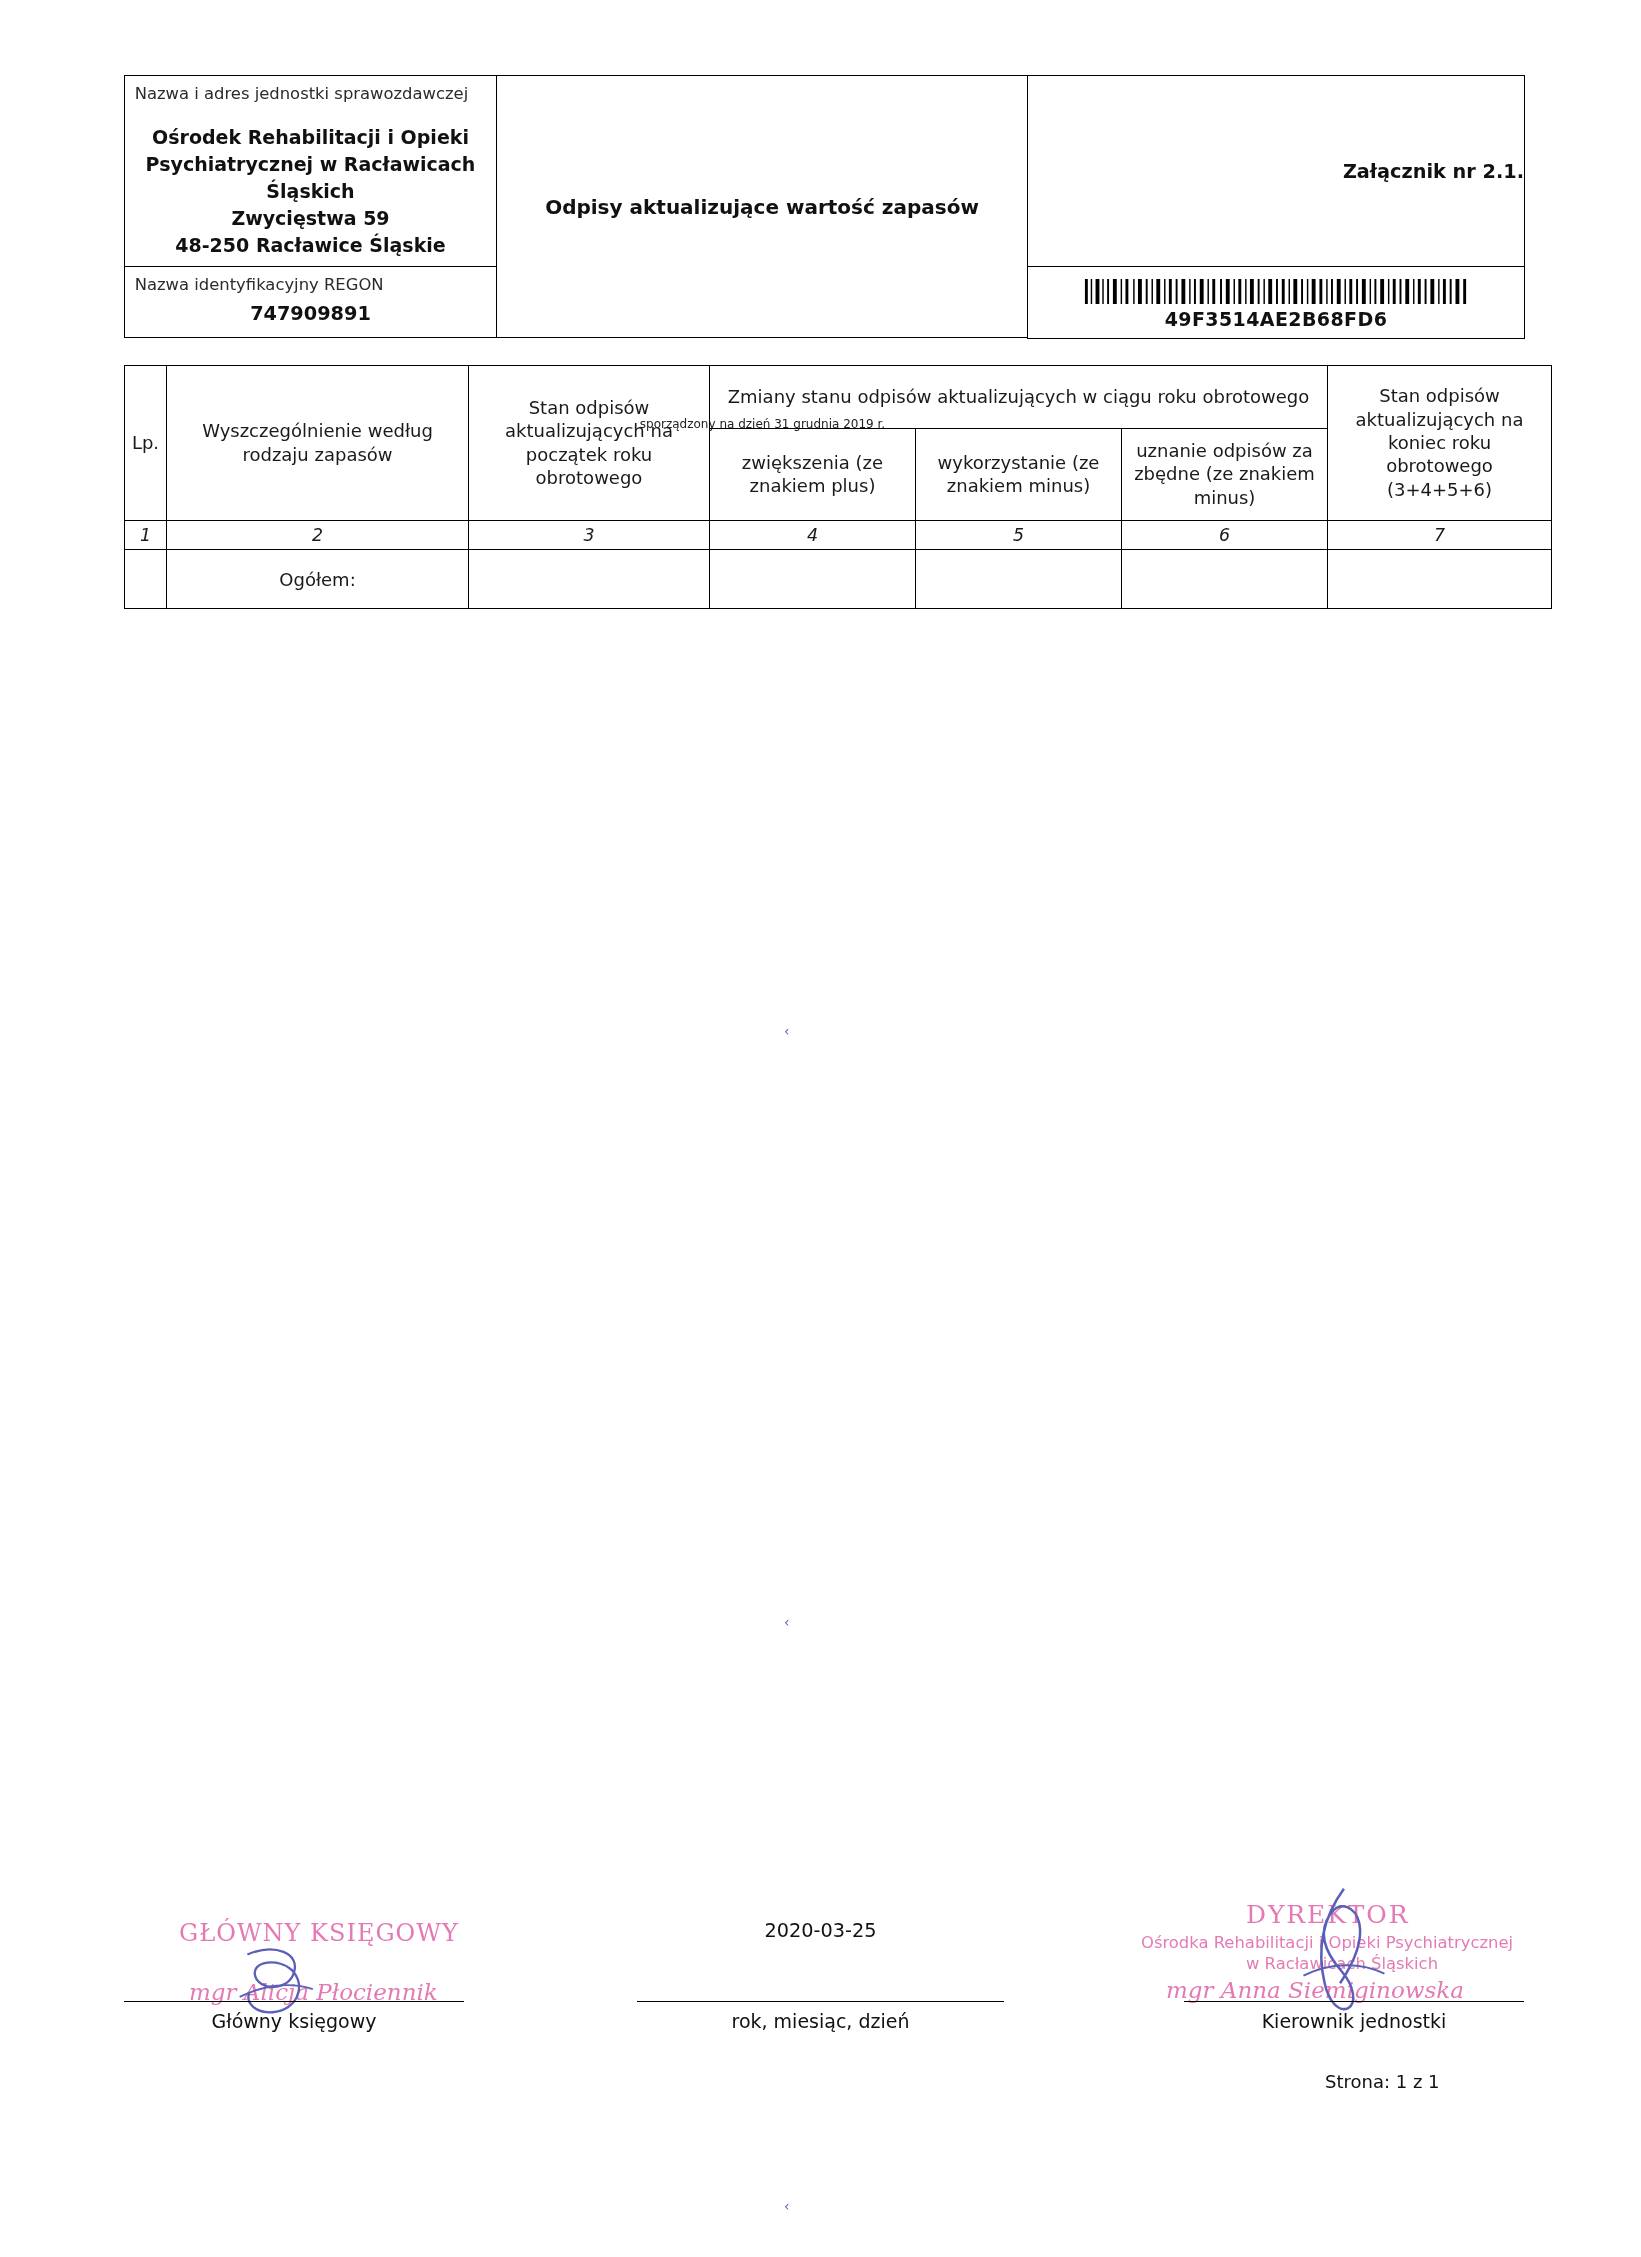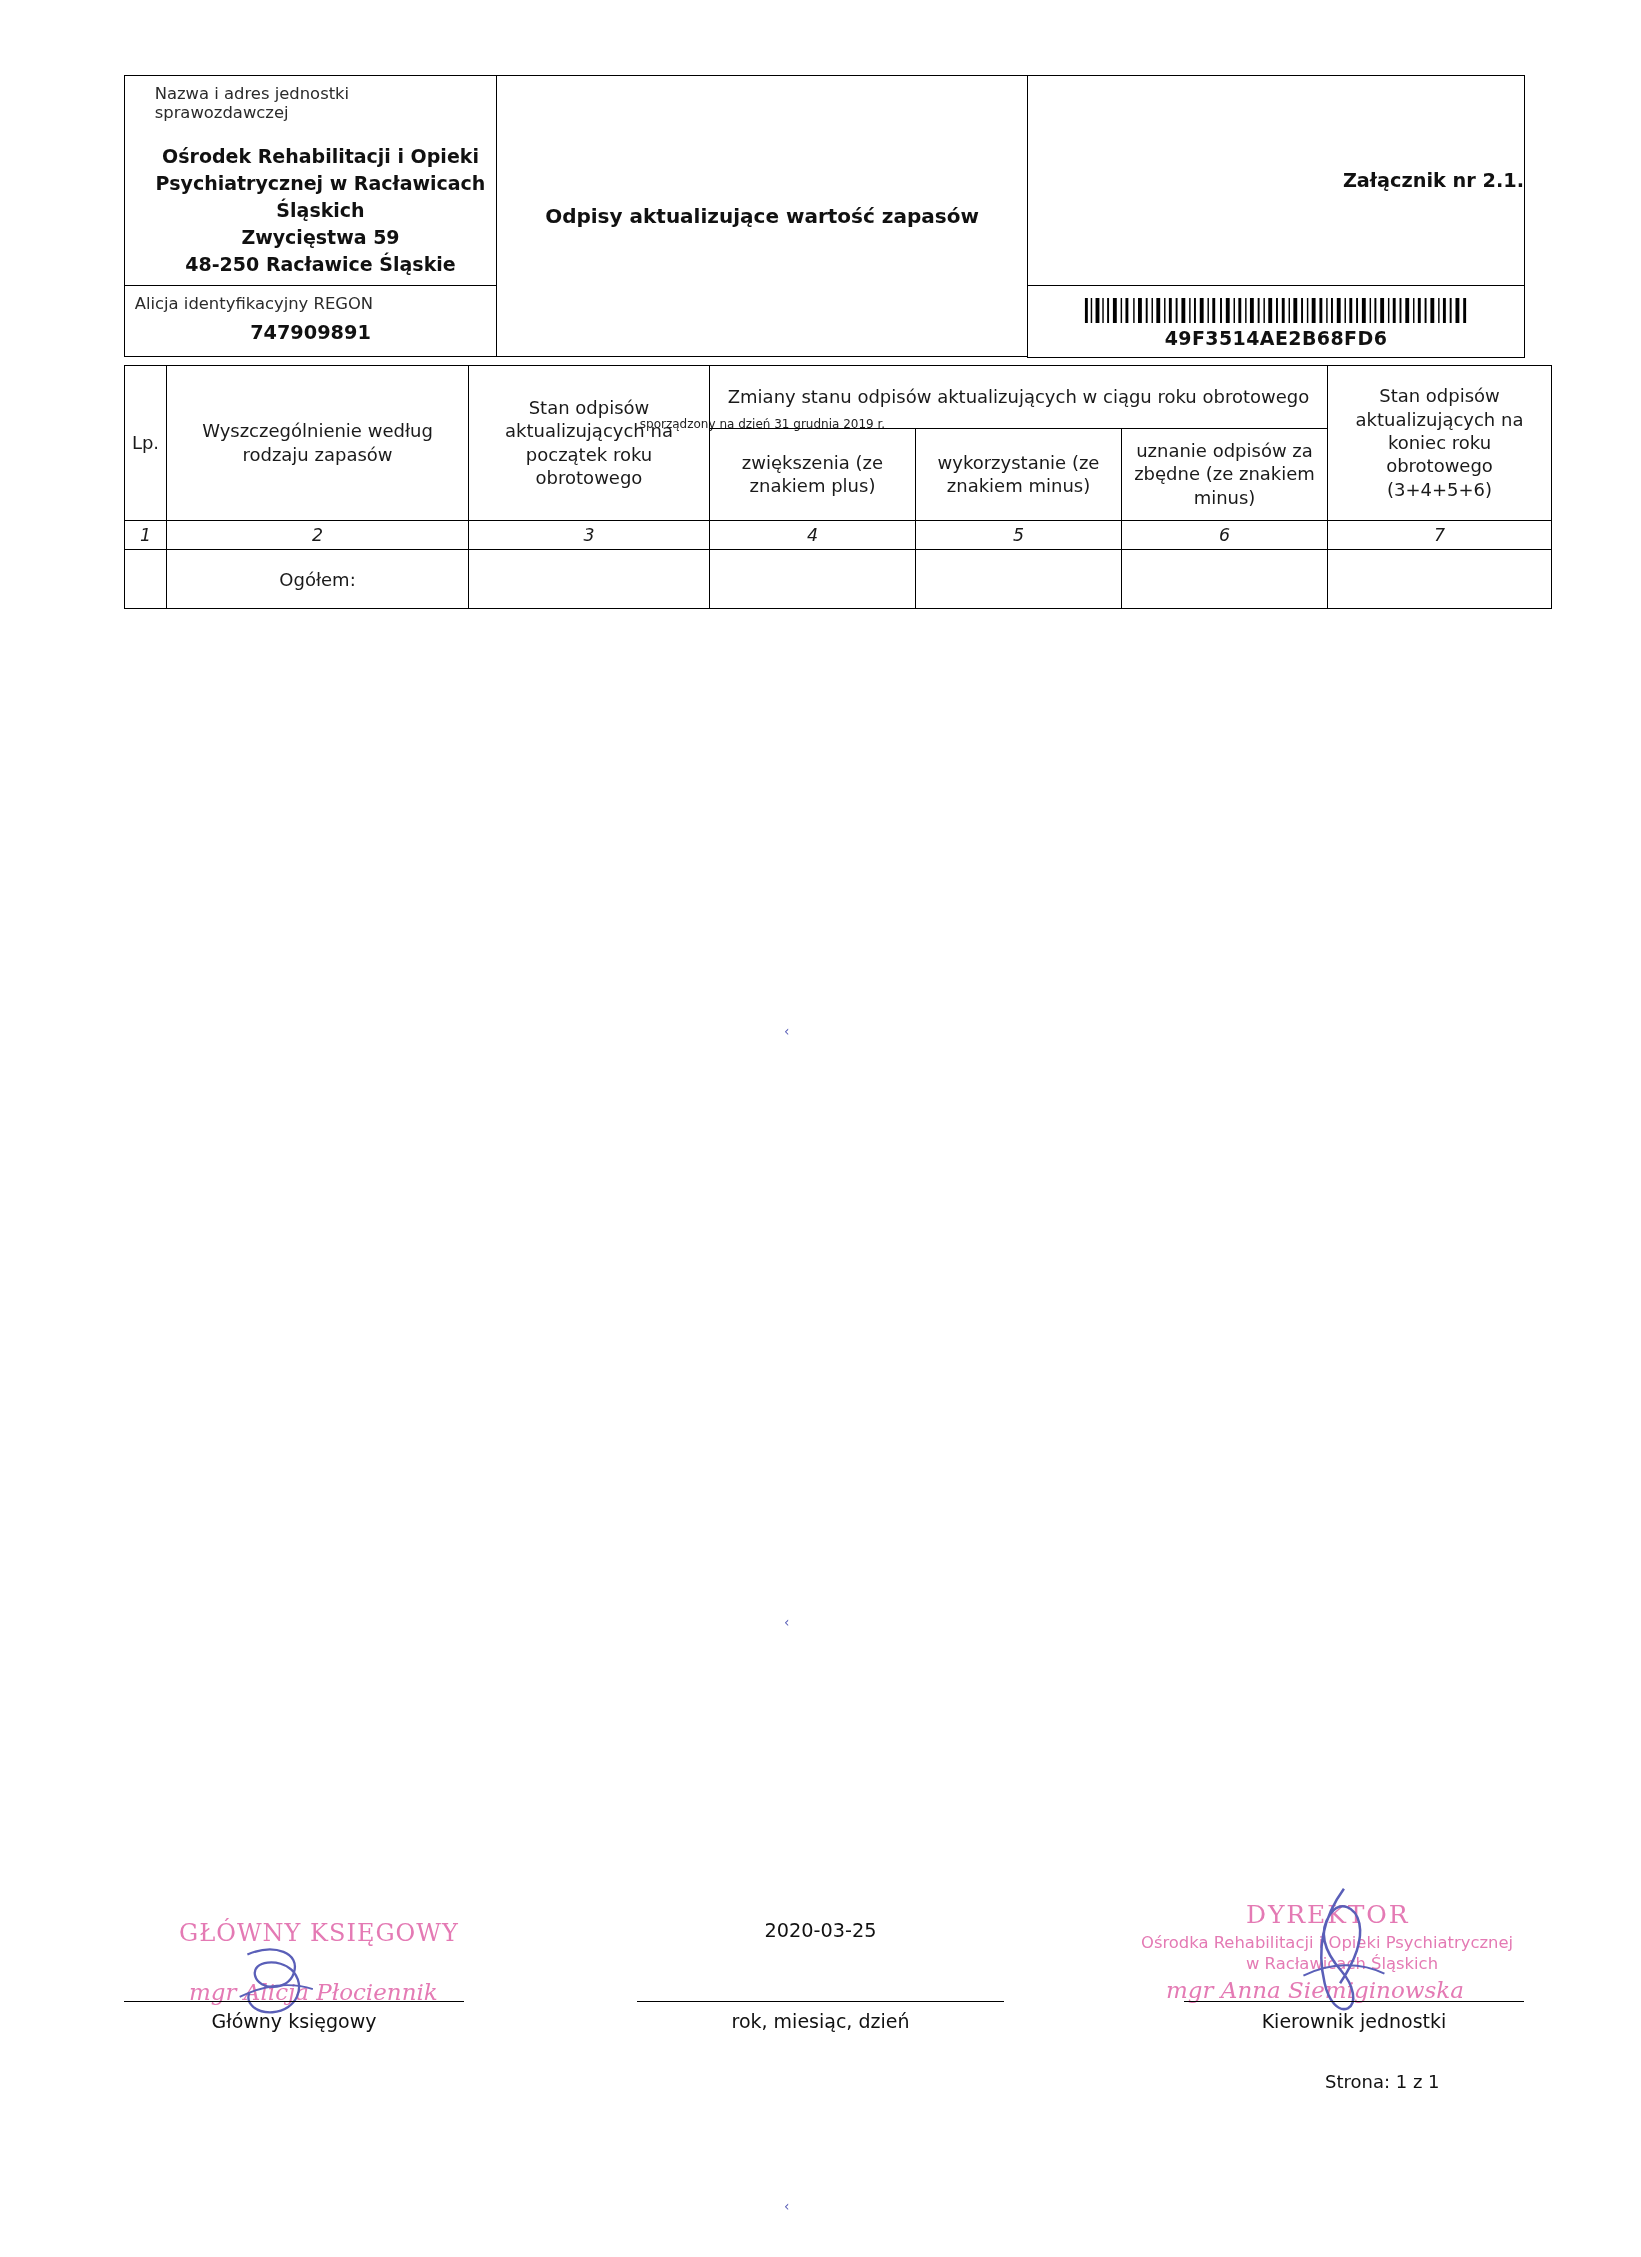--- a/index.html
+++ b/index.html
@@ -168,21 +168,21 @@
 <div class="page">
 
   <table class="doc-table">
     <colgroup>
       <col style="width:372px">
       <col style="width:531px">
       <col style="width:497px">
     </colgroup>
     <tbody>
       <tr>
-        <td rowspan="1" style="height:159px;padding-left:20px;">
+        <td rowspan="1" style="height:159px;">
           <div class="cell-pad">
             <div class="lbl-small">Nazwa i adres jednostki sprawozdawczej</div>
             <div class="unit-name">
               <div>Ośrodek Rehabilitacji i Opieki</div>
               <div>Psychiatrycznej w Racławicach</div>
               <div>Śląskich</div>
               <div>Zwycięstwa 59</div>
               <div>48-250 Racławice Śląskie</div>
             </div>
           </div>
@@ -190,21 +190,21 @@
         <td rowspan="2" style="vertical-align:middle; height:159px;">
           <div class="title-center">Odpisy aktualizujące wartość zapasów</div>
         </td>
         <td style="vertical-align:middle; height:159px;">
           <div class="annex">Załącznik nr 2.1.</div>
         </td>
       </tr>
       <tr>
         <td style="height:70px;">
           <div class="cell-pad" style="padding-bottom:1.9px;">
-            <div class="lbl-small">Alicja identyfikacyjny REGON</div>
+            <div class="lbl-small">Nazwa identyfikacyjny REGON</div>
             <div class="regon-value">747909891</div>
           </div>
         </td>
         <td rowspan="2" style="vertical-align:middle; height:70px;">
           <div class="barcode-wrap">
             <svg class="barcode" viewBox="0 0 400 26" preserveAspectRatio="none">
               <g fill="#000">
                 <rect x="2" y="0" width="3" height="26"></rect>
                   <rect x="8" y="0" width="1.5" height="26"></rect>
                 <rect x="13" y="0" width="4" height="26"></rect>

